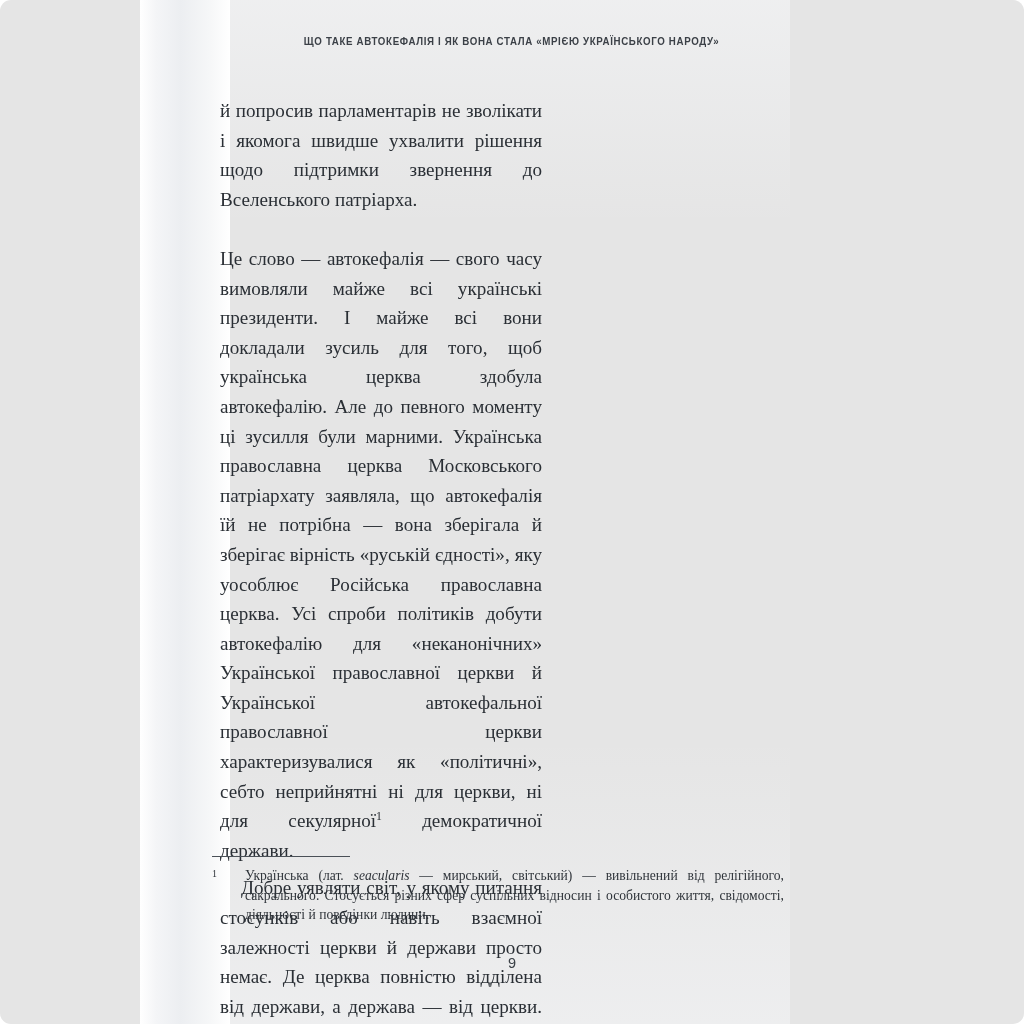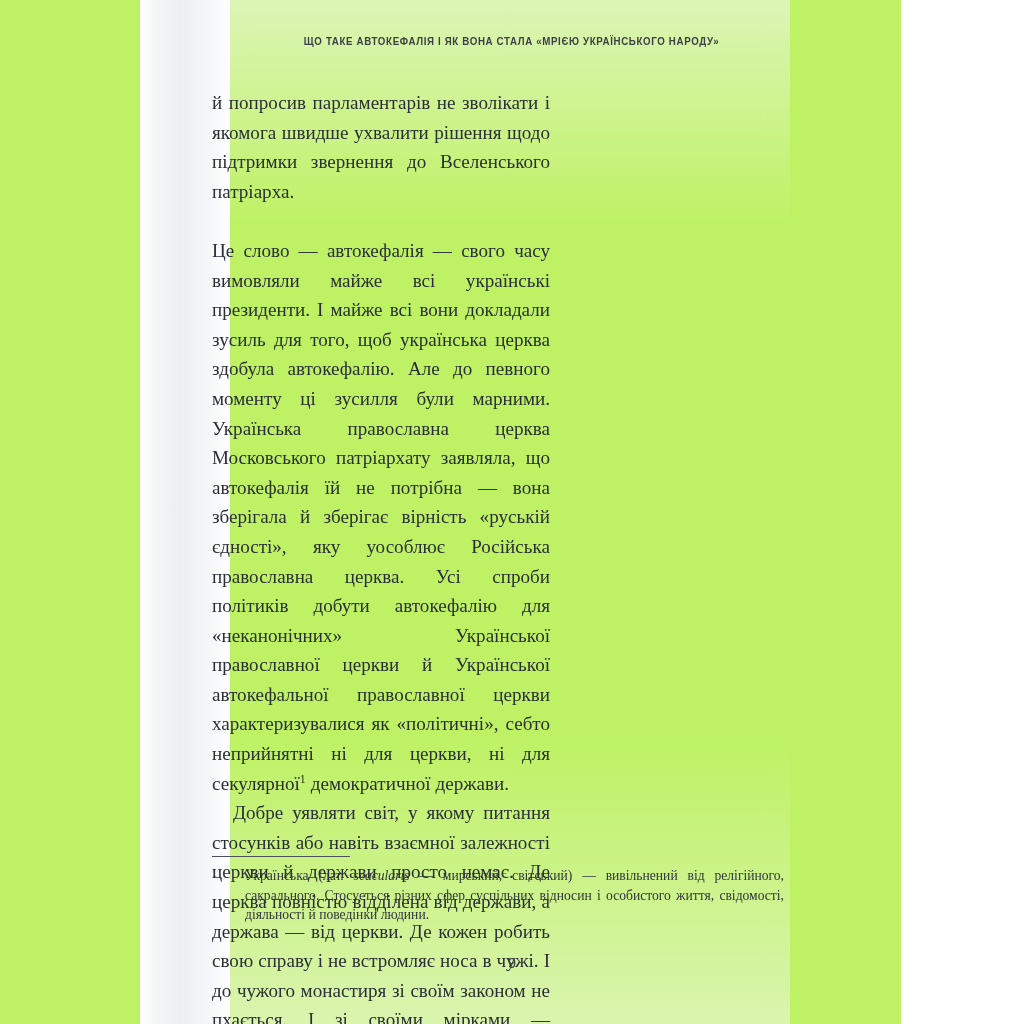--- a/index.html
+++ b/index.html
@@ -2,25 +2,26 @@
 <html><head>
 <meta charset="utf-8">
 <style>
   html, body {
     margin: 0;
     padding: 0;
     background: #ffffff;
   }
   #page {
     position: relative;
-    width: 901px;
+    width: 1024px;
     height: 1024px;
-    background: #bef264;
+    background: #e5e5e5;
     overflow: hidden;
     font-family: "Liberation Serif", "DejaVu Serif", serif;
+    border-radius: 11px;
   }
 
   
   #paper-gutter {
     position: absolute;
     left: 140px;
     top: 0;
     width: 90px;
     height: 1024px;
     background: linear-gradient(to right,
@@ -69,21 +70,21 @@
   #text-block {
     position: absolute;
     left: 212px;
     top: 88px;
     width: 340px;
     width: 338px;
   }
   #text-block { width: 338px; }
 
   .para {
-    margin: 0;
+    margin: 8px;
     font-size: 19.1px;
     line-height: 29.6px;
     color: #2a2f35;
     text-align: justify;
     text-justify: inter-word;
     hyphens: manual;
     -webkit-hyphens: manual;
     word-spacing: 0.2px;
   }
   .para.first { text-indent: 0; }

